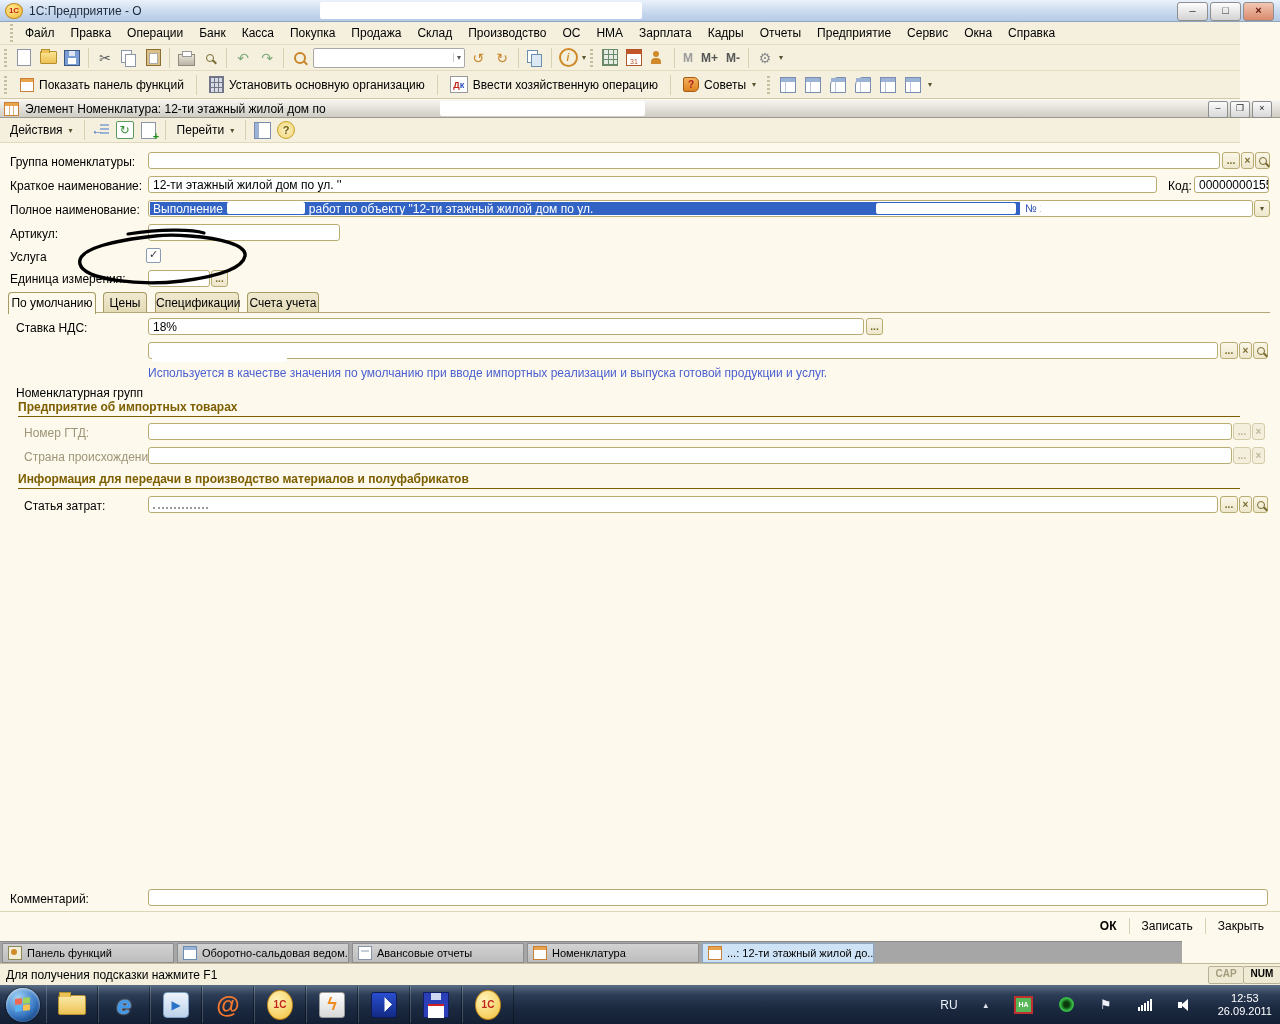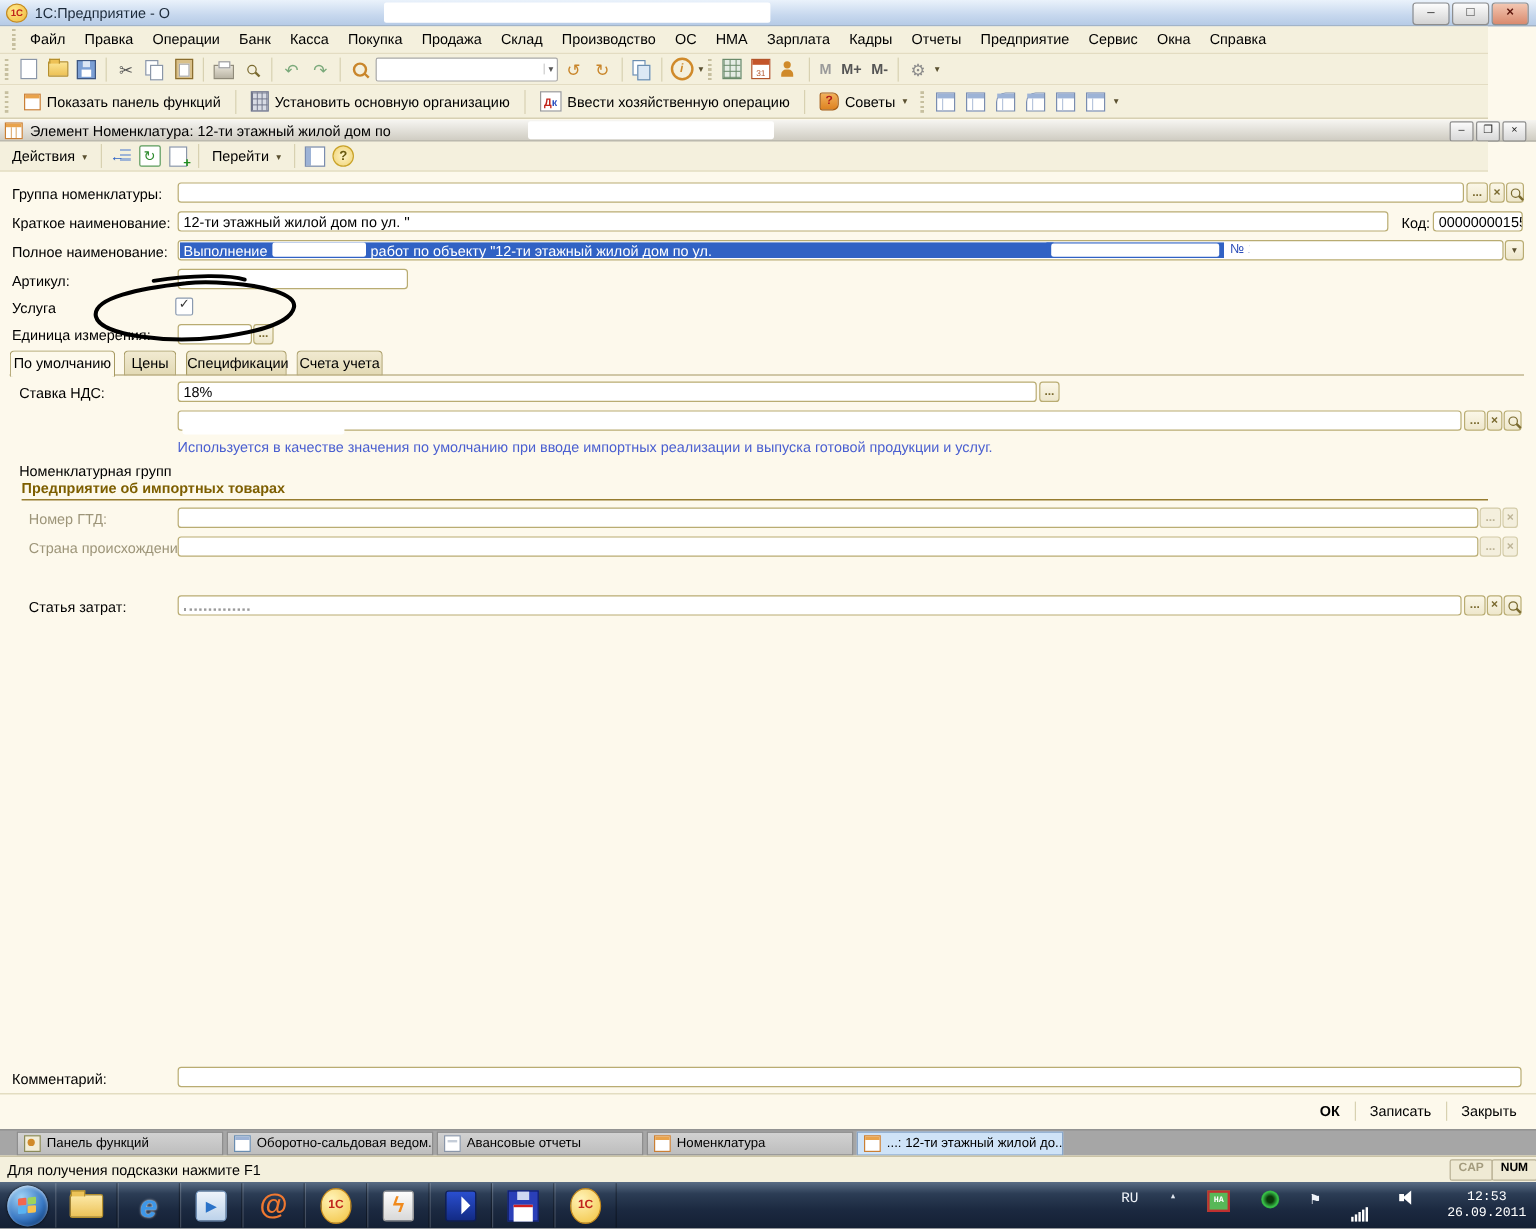--- a/index.html
+++ b/index.html
@@ -119,22 +119,22 @@
   .paneline{top:312px;left:8px;width:1262px;height:1px;background:#b3a678;z-index:1;}
   .sel{background:#3162c4;color:#fff;}
   .redact{background:#fff;border-radius:2px;z-index:5;}
   .footersep{left:0;top:911px;width:1280px;height:1px;background:#ddd6b6;}
   .footbtns{right:4px;top:916px;display:flex;align-items:center;}
   .flatbtn{padding:3px 12px;cursor:pointer;font-size:12px;}
   .flatbtn.bold{font-weight:bold;}
   .vdiv{width:1px;height:16px;background:#d8d1b1;}
 
   
-  .wintabs{left:0;top:941px;width:1280px;height:22px;background:#a6a6a6;border-top:1px solid #8a8a8a;display:flex;gap:3px;
-    padding:1px 0 0 14px;box-sizing:border-box;}
+  .wintabs{left:0;top:941px;width:1182px;height:22px;background:#a6a6a6;border-top:1px solid #8a8a8a;display:flex;gap:3px;
+    padding:1px 0 0 2px;box-sizing:border-box;}
   .wtab{height:20px;width:172px;background:linear-gradient(#d2d2d2,#bdbdbd);border:1px solid #8e8e8e;font-size:11px;
     display:flex;align-items:center;gap:5px;padding:0 5px;box-sizing:border-box;cursor:pointer;white-space:nowrap;overflow:hidden;}
   .wtab.active{background:#cfe3f7;border-color:#89a7ca;}
   .wicon{width:12px;height:12px;flex:none;position:relative;background:#fff;border:1px solid #c97f35;}
   .wicon::before{content:"";position:absolute;top:0;left:0;right:0;height:3px;background:#e9a34c;}
   .i-panel .wicon{border-color:#8a8a5a;background:#f2edd7;}
   .i-panel .wicon::before{background:#d08a2a;border-radius:50%;width:6px;height:6px;left:2px;top:2px;right:auto;}
   .i-doc .wicon{border-color:#8a96a8;}
   .i-doc .wicon::before{background:#c5cdd8;height:2px;top:3px;left:2px;right:2px;}
   .i-table .wicon{border-color:#6a8db0;}
@@ -169,21 +169,21 @@
   .egg1c{width:24px;height:28px;border-radius:50%;background:radial-gradient(circle at 35% 30%,#fff3b8,#f2c23e);
     border:1px solid #c58a1d;color:#c0251c;font-size:10px;font-weight:bold;display:flex;align-items:center;justify-content:center;}
   .wamp{width:24px;height:24px;border-radius:3px;background:linear-gradient(#fdfdfd,#d8d8d8);border:1px solid #999;
     color:#f08a1d;font-size:18px;font-weight:bold;display:flex;align-items:center;justify-content:center;}
   .crystal{width:24px;height:24px;border-radius:3px;background:linear-gradient(#2a4fd0,#122a84);border:1px solid #0c1c5a;
     display:flex;align-items:center;justify-content:center;}
   .crystal i{width:11px;height:11px;background:#fff;transform:rotate(45deg);clip-path:polygon(0 0,100% 0,100% 100%);}
   .tfloppy{width:24px;height:24px;background:#2a3fb8;border:1px solid #101f66;position:relative;}
   .tfloppy::before{content:"";position:absolute;left:4px;top:11px;width:16px;height:12px;background:#fff;border-top:2px solid #d02020;}
   .tfloppy::after{content:"";position:absolute;left:7px;top:0;width:10px;height:7px;background:#cfd8f2;}
-  .tray{margin-left:auto;display:flex;gap:26px;color:#fff;padding-right:8px;font-family:Liberation Mono, monospace;}
+  .tray{margin-left:auto;display:flex;align-items:center;gap:26px;color:#fff;padding-right:8px;}
   .trtxt{font-size:12px;color:#eef2f8;cursor:pointer;}
   .trsm{font-size:9px;color:#dfe6ef;cursor:pointer;}
   .naic{width:15px;height:14px;background:#58b858;border:2px solid #c03030;color:#fff;font-size:7px;font-weight:bold;
     display:flex;align-items:center;justify-content:center;cursor:pointer;}
   .eyeic{width:15px;height:15px;border-radius:50%;background:radial-gradient(circle,#0a3a0a 25%,#38c048 60%,#1a7a28);cursor:pointer;}
   .sig{display:flex;align-items:flex-end;gap:1px;cursor:pointer;}
   .sig i{width:2px;background:#fff;display:block;}
   .spk{position:relative;width:14px;height:12px;cursor:pointer;}
   .spk::before{content:"";position:absolute;left:0;top:3px;width:4px;height:6px;background:#fff;}
   .spk::after{content:"";position:absolute;left:3px;top:0;border:6px solid transparent;border-right:7px solid #fff;border-left:none;}
@@ -477,20 +477,21 @@
   <span class="lbl dis abs" style="left:24px;top:426px;">Номер ГТД:</span>
   <div class="fld abs" style="left:148px;top:423px;width:1084px;"></div>
   <div class="fbtn dis abs" style="left:1233px;top:423px;width:18px;">...</div>
   <div class="fbtn dis abs" style="left:1252px;top:423px;width:13px;">×</div>
 
   <span class="lbl dis abs" style="left:24px;top:450px;">Страна происхождения:</span>
   <div class="fld abs" style="left:148px;top:447px;width:1084px;"></div>
   <div class="fbtn dis abs" style="left:1233px;top:447px;width:18px;">...</div>
   <div class="fbtn dis abs" style="left:1252px;top:447px;width:13px;">×</div>
 
+  <div class="sect abs" style="left:18px;top:472px;width:1222px;">Информация для передачи в производство материалов и полуфабрикатов</div>
 
   <span class="lbl abs" style="left:24px;top:499px;">Статья затрат:</span>
   <div class="fld abs" style="left:148px;top:496px;width:1070px;">
     <span style="display:inline-block;width:55px;border-bottom:2px dotted #9a9a9a;height:9px;"></span>
   </div>
   <div class="redact abs" style="left:210px;top:498px;width:90px;height:13px;"></div>
   <div class="fbtn abs" style="left:1220px;top:496px;width:18px;">...</div>
   <div class="fbtn abs" style="left:1239px;top:496px;width:13px;">×</div>
   <div class="fbtn abs" style="left:1253px;top:496px;width:15px;">
       <span class="mag small brown"></span>

